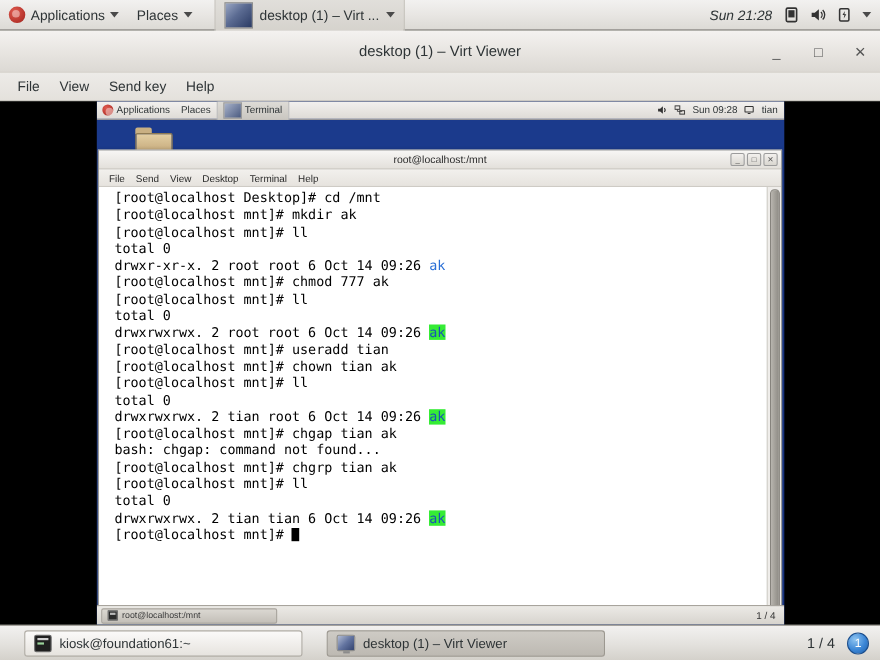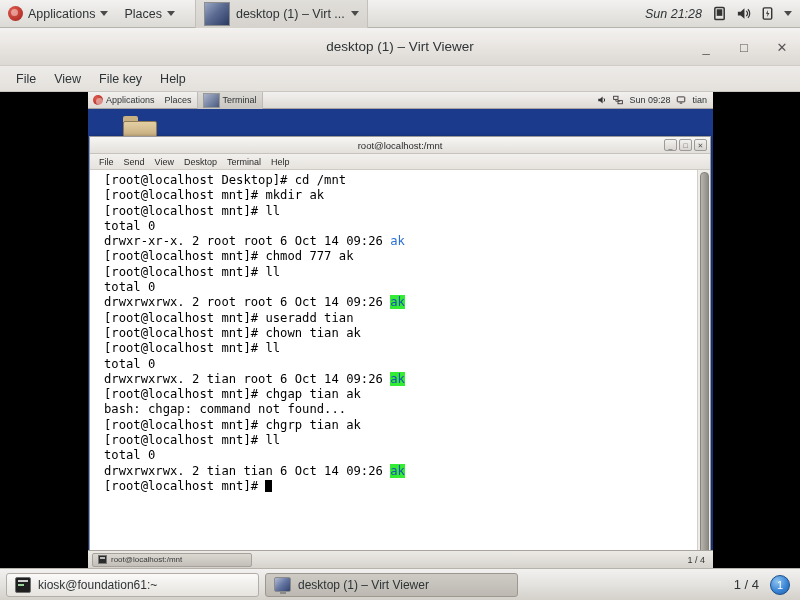--- a/index.html
+++ b/index.html
@@ -213,21 +213,21 @@
     background: linear-gradient(to bottom,#f2f1f0 0%,#e3e1dd 55%,#d4d1cb 100%);
     border-top: 1px solid #b6b3ac;
     display: flex; align-items: center; padding: 0 6px; gap: 6px;
     font-size: 12px; color: #2e3436;
   }
   .ht-btn {
     display: flex; align-items: center; gap: 7px;
     height: 24px; padding: 0 8px; width: 253px;
     border: 1px solid #b2aea7; border-radius: 3px;
     background: linear-gradient(to bottom,#fbfaf9,#e6e3de);
-    white-space: nowrap; overflow: hidden;
+    white-space: nowrap; overflow: hidden; margin-left: 16px;
   }
   .ht-btn.active {
     background: linear-gradient(to bottom,#cecbc5,#bdb9b2);
     border-color: #9c9890;
   }
   .ht-ico-term {
     width: 16px; height: 16px; flex: none; background: #1f1f1f;
     border: 1px solid #6f6f6f; border-radius: 2px; position: relative;
   }
   .ht-ico-term::after {
@@ -308,21 +308,21 @@
       <div class="vv-wbtns">
         <span class="vv-wbtn">_</span>
         <span class="vv-wbtn">□</span>
         <span class="vv-wbtn">✕</span>
       </div>
     </div>
 
     <div class="vv-menubar">
       <span class="vv-menu">File</span>
       <span class="vv-menu">View</span>
-      <span class="vv-menu">File key</span>
+      <span class="vv-menu">Send key</span>
       <span class="vv-menu">Help</span>
     </div>
 
     <div class="vv-viewport">
       <div class="guest">
 
         <div class="guest-panel">
           <div class="gp-item">
             <span class="fedora-logo" style="width:10px;height:10px"></span>
             <span>Applications</span>

